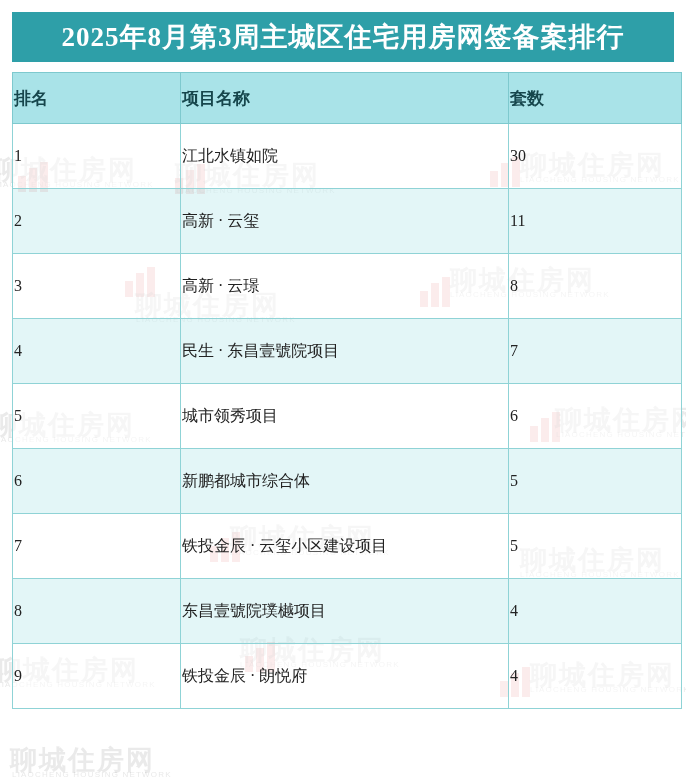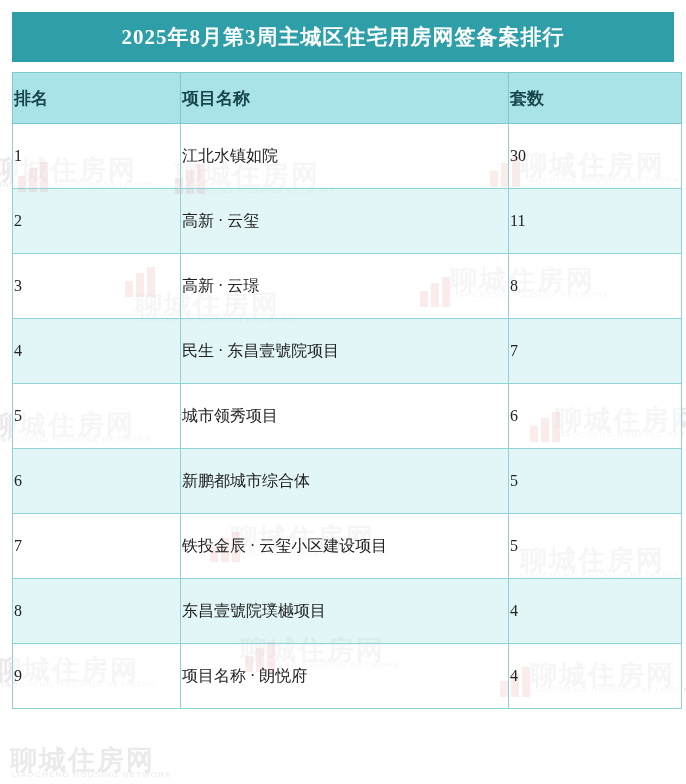--- a/index.html
+++ b/index.html
@@ -69,21 +69,21 @@
     position: relative;
     z-index: 10;
     margin: 12px 12px 0 12px;
     height: 50px;
     background: #2e9fa8;
     color: #ffffff;
     display: flex;
     align-items: center;
     justify-content: center;
     font-family: "Liberation Serif", serif;
-    font-size: 21px;
+    font-size: 27px;
     font-weight: bold;
     letter-spacing: 1px;
   }
   table.rank {
     position: relative;
     z-index: 10;
     margin: 10px 12px 0 12px;
     border-collapse: collapse;
     width: 662px;
     table-layout: fixed;
@@ -257,19 +257,19 @@
         <td class="c-name">铁投金辰 · 云玺小区建设项目</td>
         <td class="c-count">5</td>
       </tr>
       <tr class="even">
         <td class="c-rank">8</td>
         <td class="c-name">东昌壹號院璞樾项目</td>
         <td class="c-count">4</td>
       </tr>
       <tr class="odd">
         <td class="c-rank">9</td>
-        <td class="c-name">项目名称 · 朗悦府</td>
+        <td class="c-name">铁投金辰 · 朗悦府</td>
         <td class="c-count">4</td>
       </tr>
     </tbody>
   </table>
 
 </div>
 
 </body></html>

